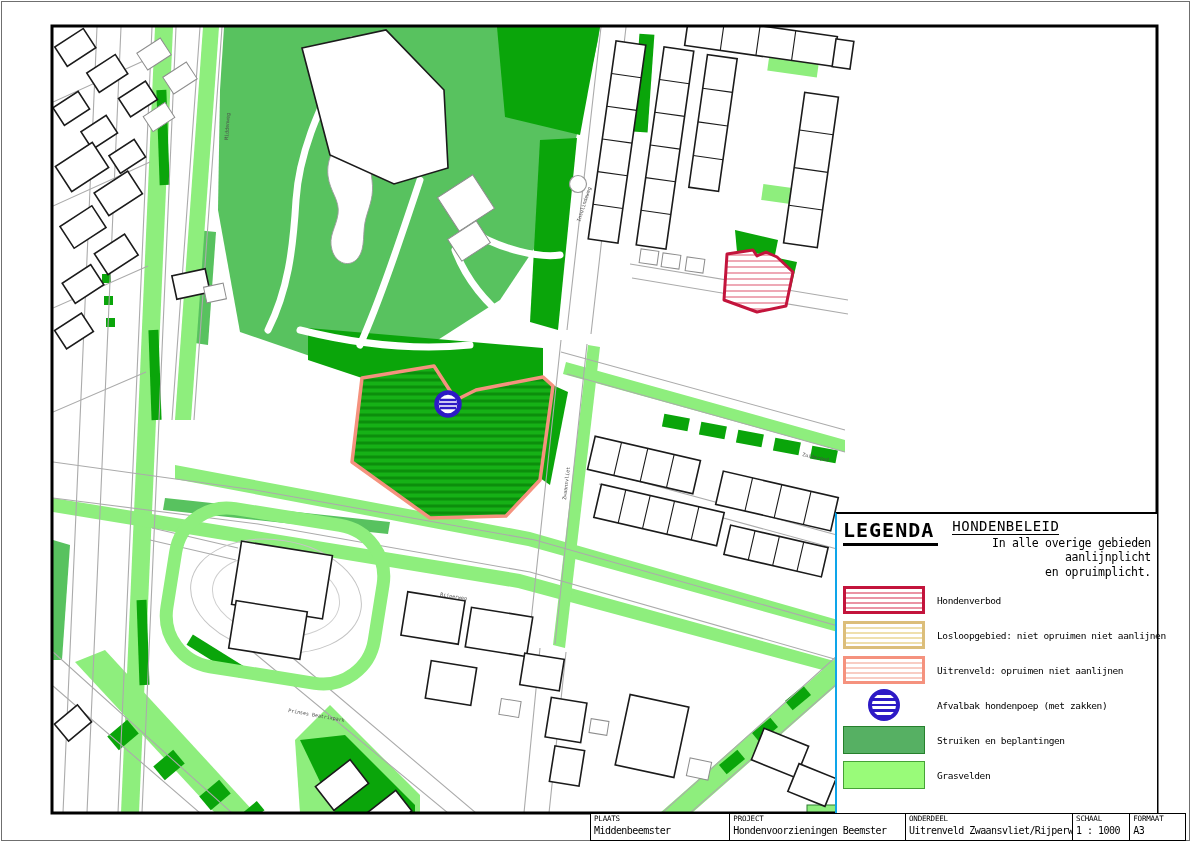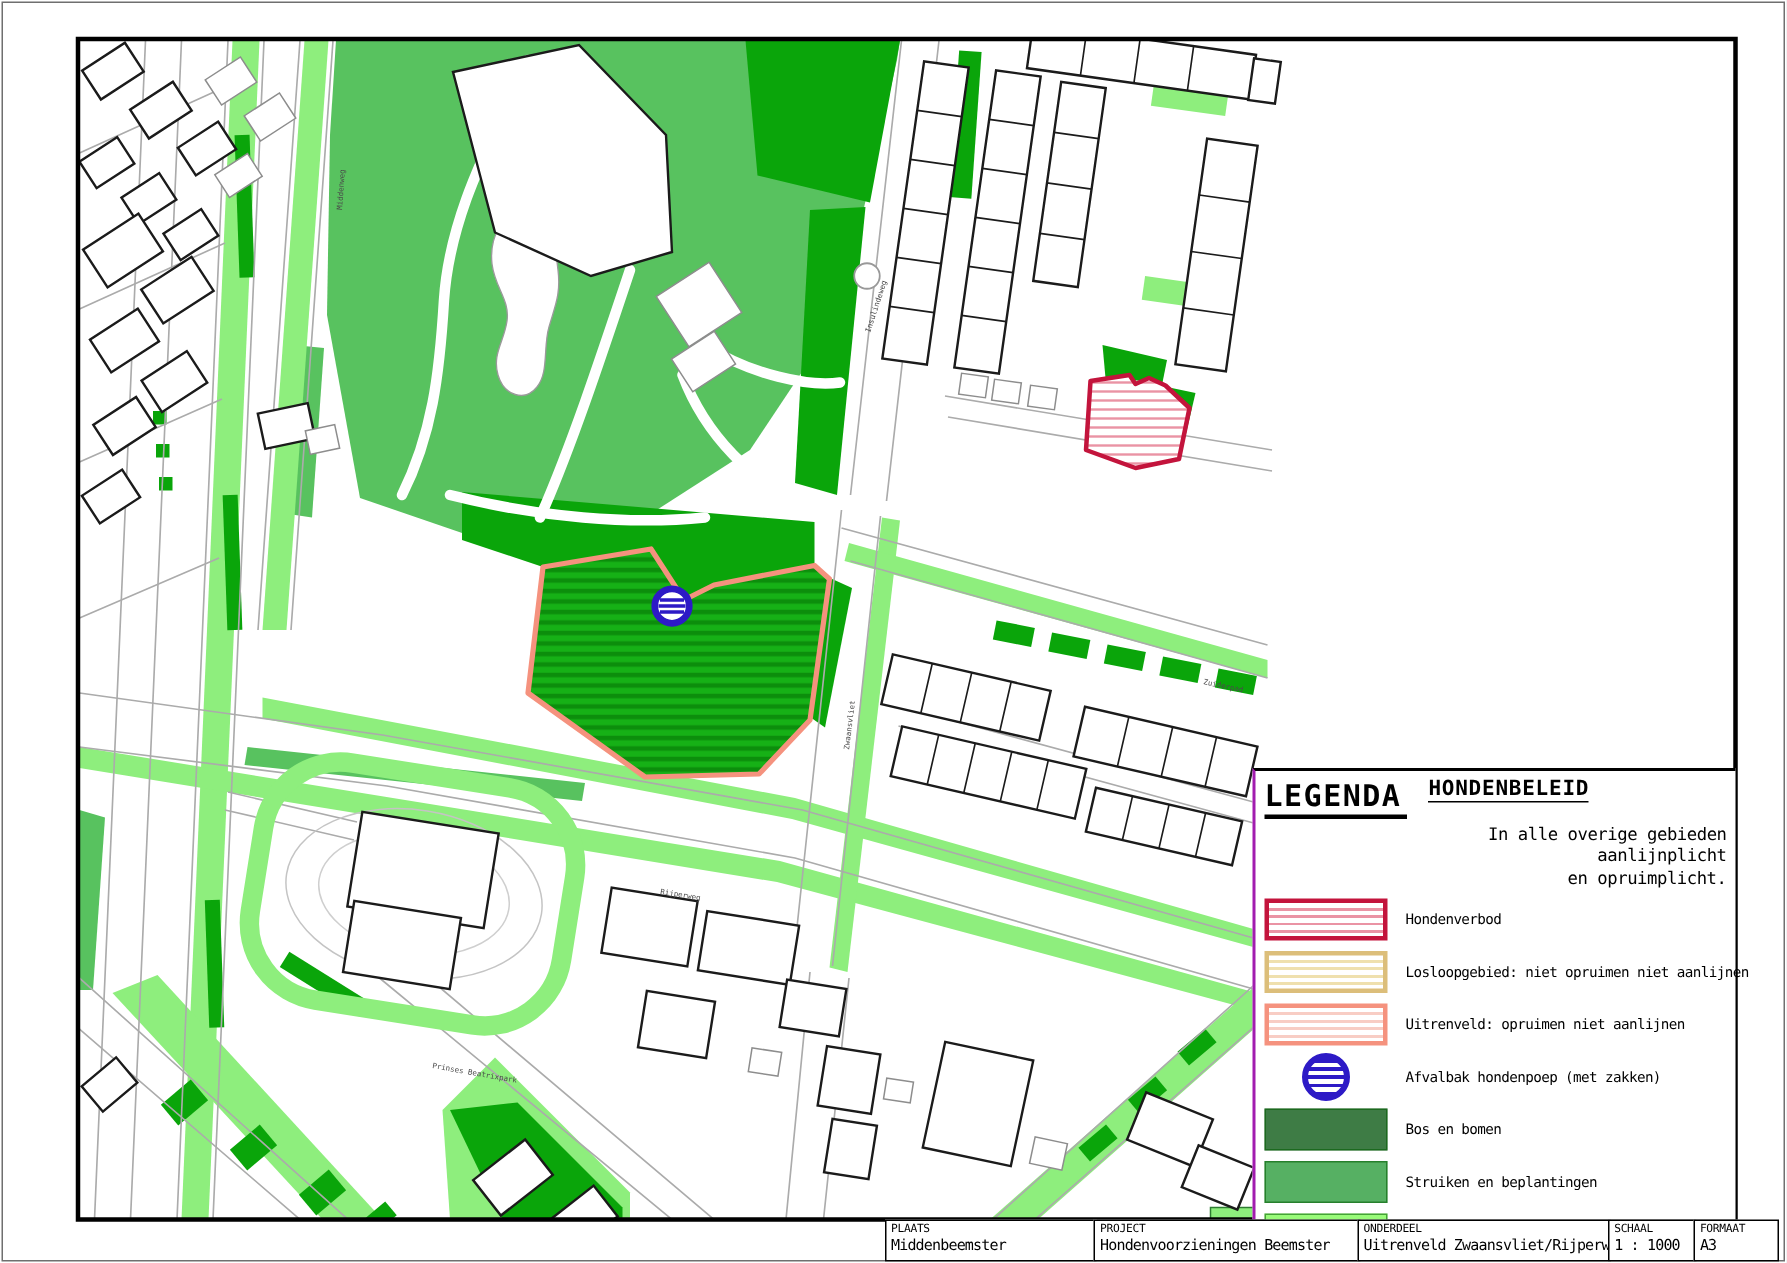--- a/index.html
+++ b/index.html
@@ -3,26 +3,26 @@
 <meta charset="utf-8">
 <style>
   html,body{margin:0;padding:0;background:#e8e8e8;}
   .page{position:relative;width:1191px;height:842px;background:#fff;overflow:hidden;
         font-family:"DejaVu Sans Mono",monospace;}
   .page-border{position:absolute;inset:1px;border:1px solid #6f6f6f;pointer-events:none;}
   .map-svg{position:absolute;left:0;top:0;}
 
   
   .legend{position:absolute;left:835px;top:512px;width:322px;height:301px;box-sizing:border-box;
-          background:#fff;border-left:2px solid #a21caf;border-top:2px solid #000;padding:4px 6px 0 6px;}
+          background:#fff;border-left:2px solid #0ea5e9;border-top:2px solid #000;padding:4px 6px 0 6px;}
   .legend-header{display:flex;align-items:flex-start;margin-bottom:6px;}
   .legend-title{font-size:20px;font-weight:bold;letter-spacing:1px;border-bottom:3px solid #000;
                 padding:0 4px 1px 0;margin-right:14px;white-space:nowrap;}
   .legend-sub{font-size:14px;}
-  .legend-heading{font-weight:bold;letter-spacing:.5px;border-bottom:1.6px solid #000;display:inline-block;margin-bottom:14px;}
+  .legend-heading{font-weight:normal;letter-spacing:.5px;border-bottom:1.6px solid #000;display:inline-block;margin-bottom:1px;}
   .legend-note{font-size:11.5px;letter-spacing:-.3px;line-height:1.25;text-align:right;}
   .legend-rows{margin-top:2px;}
   .legend-row{display:flex;align-items:center;margin-bottom:5px;height:30px;}
   .swatch{width:82px;height:28px;box-sizing:border-box;flex:0 0 82px;margin-right:12px;}
   .swatch.solid{border:1.5px solid rgba(0,90,0,.55);}
   .hatch-red{border:3.5px solid var(--crimson);
      background:repeating-linear-gradient(180deg,#fff 0 3px,var(--crimson-line) 3px 5px);}
   .hatch-tan{border:3.5px solid var(--tan);
      background:repeating-linear-gradient(180deg,#fff 0 3px,var(--tan-line) 3px 5px);}
   .hatch-salmon{border:3.5px solid var(--salmon);
@@ -303,24 +303,20 @@
     <div class="legend-label">Uitrenveld: opruimen niet aanlijnen</div>
   </div>
 
   <div class="legend-row">
     <div class="bin-wrap">
             <div class="bin-icon"></div>
           </div>
     <div class="legend-label">Afvalbak hondenpoep (met zakken)</div>
   </div>
 
-  <div class="legend-row">
-    <div class="swatch solid" style="background: rgb(62, 124, 69);"></div>
-    <div class="legend-label">Bos en bomen</div>
-  </div>
 
   <div class="legend-row">
     <div class="swatch solid" style="background: rgb(86, 176, 99);"></div>
     <div class="legend-label">Struiken en beplantingen</div>
   </div>
 
   <div class="legend-row">
     <div class="swatch solid" style="background: rgb(153, 251, 121);"></div>
     <div class="legend-label">Grasvelden</div>
   </div>

